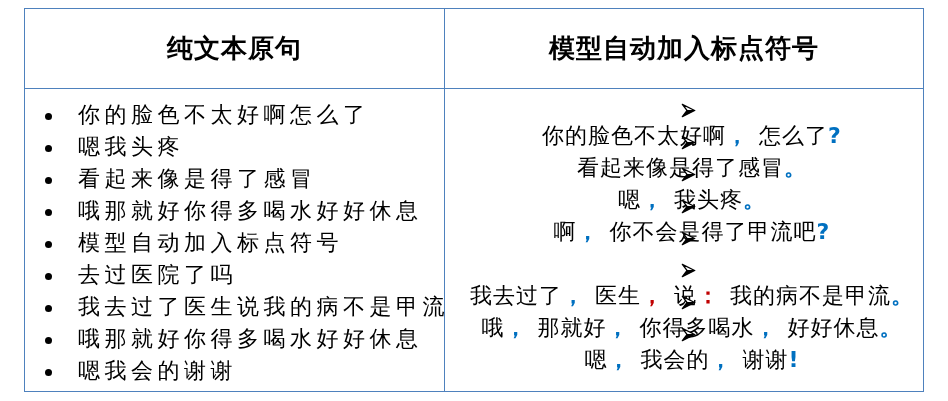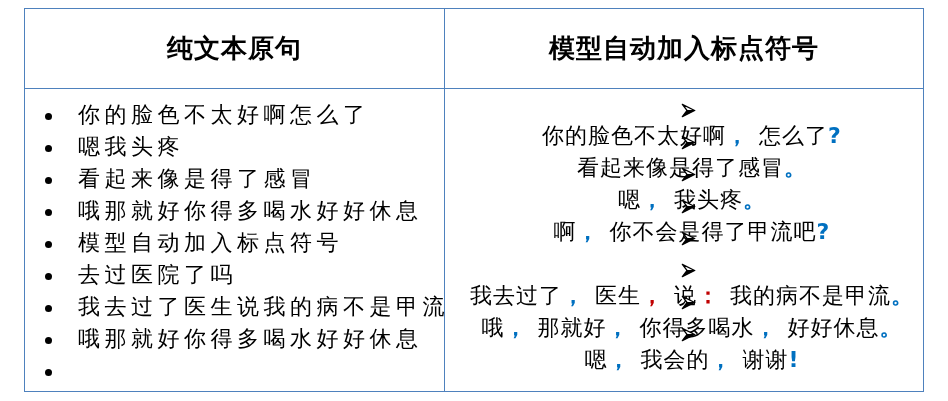--- a/index.html
+++ b/index.html
@@ -92,20 +92,21 @@
         <div class="li left-li">
           <span class="dot"></span>
           <span class="txt">我去过了医生说我的病不是甲流</span>
         </div>
         <div class="li left-li">
           <span class="dot"></span>
           <span class="txt">哦那就好你得多喝水好好休息</span>
         </div>
         <div class="li left-li">
           <span class="dot"></span>
+          <span class="txt">嗯我会的谢谢</span>
         </div>
       </div>
     <div class="cell right body" id="right-col">
         <div class="li right-li">
           <span class="arrow">
             <svg viewBox="0 0 20 20" width="19" height="19" aria-hidden="true">
               <path d="M3.5 3.5 L16.5 10 L8.5 10 Z" fill="#ffffff" stroke="#000000" stroke-width="1.3" stroke-linejoin="round"></path>
               <path d="M3.5 16.5 L16.5 10 L8.5 10 Z" fill="#000000" stroke="#000000" stroke-width="1.3" stroke-linejoin="round"></path>
             </svg>
           </span>

